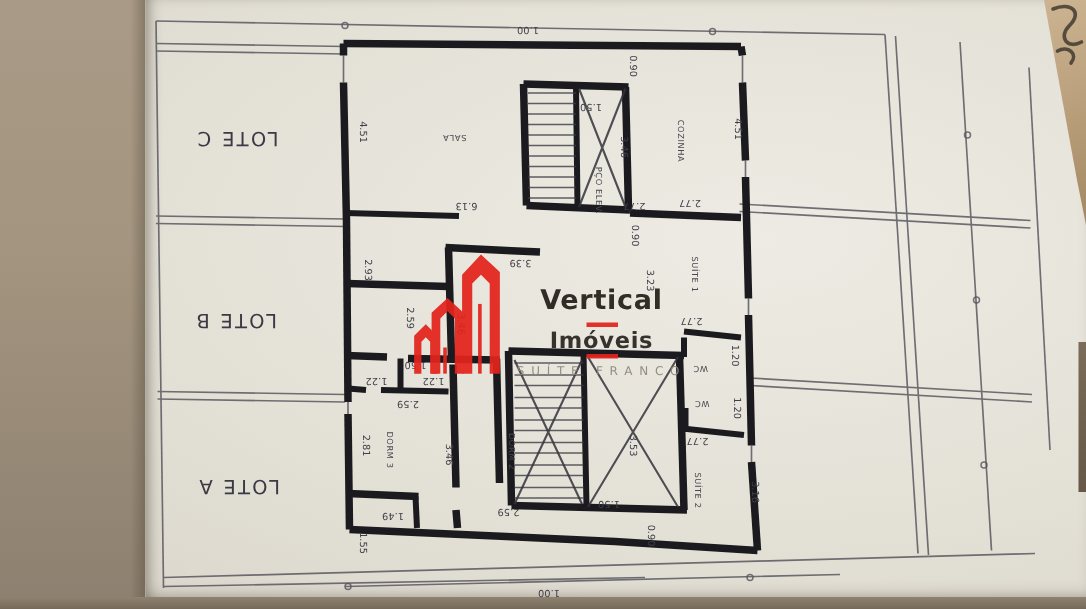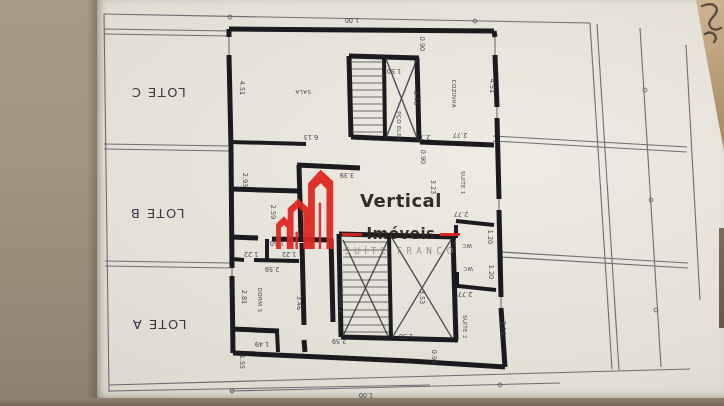--- a/index.html
+++ b/index.html
@@ -25,21 +25,21 @@
   svg.penmark{position:absolute;left:0;top:0;}
   text{font-family:"DejaVu Sans",sans-serif;text-anchor:middle;}
   .lot-label{font-size:13px;fill:#3a3944;letter-spacing:1.5px;font-weight:500;}
   .room-label{font-size:5.5px;fill:#4a4850;letter-spacing:.4px;}
   .dim-label{font-size:6.5px;fill:#3f3e49;}
   
   .logo{position:absolute;left:276px;top:156px;width:188px;height:98px;opacity:.93;}
   .logo-icon{position:absolute;left:0;bottom:2px;width:68px;height:92px;}
   .logo-text{position:absolute;left:62px;top:32px;width:126px;text-align:center;}
   .brand{font-size:18px;line-height:26px;font-weight:bold;color:#242019;letter-spacing:.5px;}
-  .sub-row{display:flex;align-items:center;justify-content:flex-start;margin-top:11px;}
+  .sub-row{display:flex;align-items:center;justify-content:flex-start;margin-top:1px;flex-direction:column;}
   .dash{display:inline-block;width:21px;height:3px;background:#e3241d;margin:0 4px;}
   .sub{font-size:15px;font-weight:bold;color:#2a2521;letter-spacing:.5px;}
   .agent{margin-top:4px;font-size:8px;letter-spacing:4.5px;color:#8f887a;white-space:nowrap;}
 </style>
 </head>
 <body>
 
 <div id="stage">
   <div class="table-left"></div>
   <div class="paper"></div>

